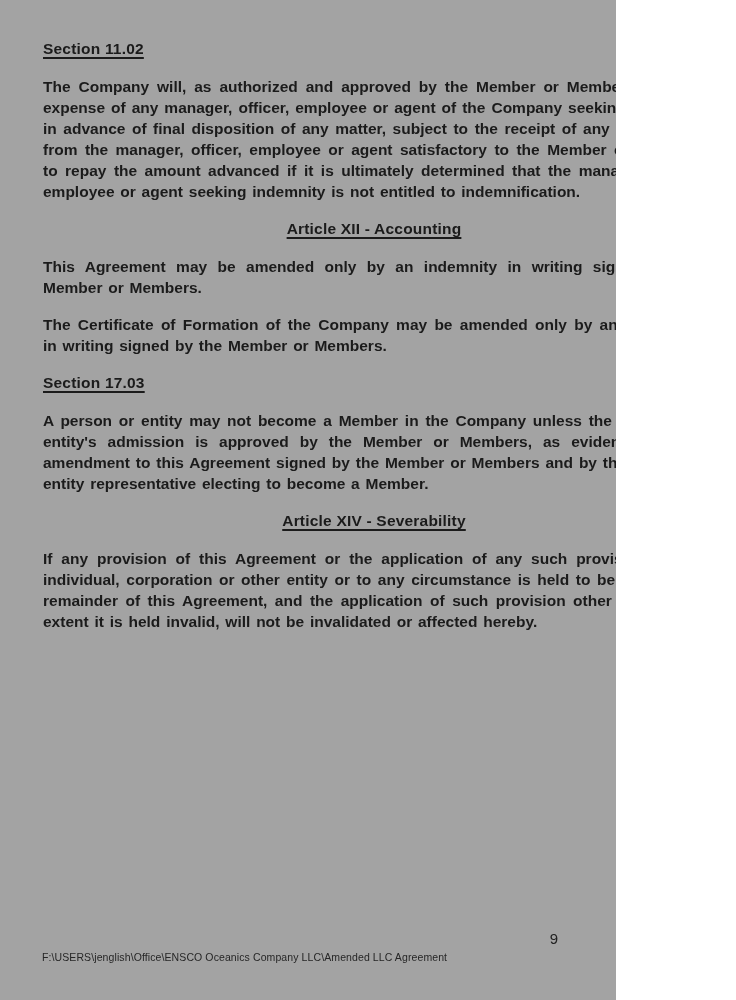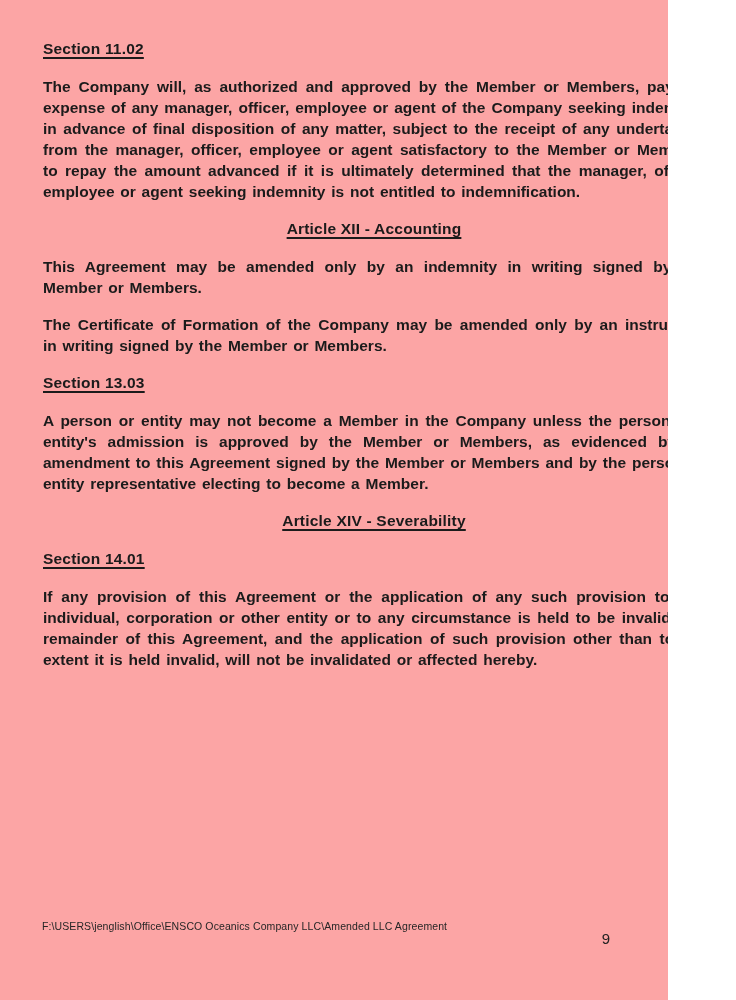--- a/index.html
+++ b/index.html
@@ -1,20 +1,20 @@
 <!DOCTYPE html>
 <html><head>
 <meta charset="utf-8">
 <style>
   html, body { margin: 0; padding: 0; background: #ffffff; }
   .page {
     position: relative;
-    width: 668px;
+    width: 616px;
     height: 1000px;
-    background: #fca5a5;
+    background: #a3a3a3;
     font-family: "Liberation Sans", sans-serif;
     color: #1b1b1b;
     overflow: hidden;
     box-sizing: border-box;
   }
   .content {
     position: absolute;
     left: 43px;
     top: 38px;
     width: 662px;
@@ -52,21 +52,21 @@
   }
   .page-number {
     position: absolute;
     top: 930px;
     right: 58px;
     font-size: 15px;
     color: #222222;
   }
   .footer-path {
     position: absolute;
-    top: 920px;
+    top: 951px;
     left: 42px;
     font-size: 10.5px;
     color: #262626;
     letter-spacing: 0.1px;
   }
 </style>
 </head>
 <body>
 
 <div class="page">
@@ -76,25 +76,24 @@
     <div class="para">The Company will, as authorized and approved by the Member or Members, pay the expense of any manager, officer, employee or agent of the Company seeking indemnity in advance of final disposition of any matter, subject to the receipt of any undertaking from the manager, officer, employee or agent satisfactory to the Member or Members to repay the amount advanced if it is ultimately determined that the manager, officer, employee or agent seeking indemnity is not entitled to indemnification.</div>
 
     <div class="art-heading"><span class="u">Article XII - Accounting</span></div>
 
 
 
     <div class="para">This Agreement may be amended only by an indemnity in writing signed by the Member or Members.</div>
 
     <div class="para">The Certificate of Formation of the Company may be amended only by an instrument in writing signed by the Member or Members.</div>
 
-    <div class="sec-heading">Section 13.03</div>
+    <div class="sec-heading">Section 17.03</div>
     <div class="para">A person or entity may not become a Member in the Company unless the person's or entity's admission is approved by the Member or Members, as evidenced by an amendment to this Agreement signed by the Member or Members and by the person or entity representative electing to become a Member.</div>
 
     <div class="art-heading"><span class="u">Article XIV - Severability</span></div>
 
-    <div class="sec-heading">Section 14.01</div>
     <div class="para">If any provision of this Agreement or the application of any such provision to any individual, corporation or other entity or to any circumstance is held to be invalid, the remainder of this Agreement, and the application of such provision other than to the extent it is held invalid, will not be invalidated or affected hereby.</div>
 
   </div>
 
   <div class="page-number">9</div>
   <div class="footer-path">F:\USERS\jenglish\Office\ENSCO Oceanics Company LLC\Amended LLC Agreement</div>
 </div>
 
 </body></html>

